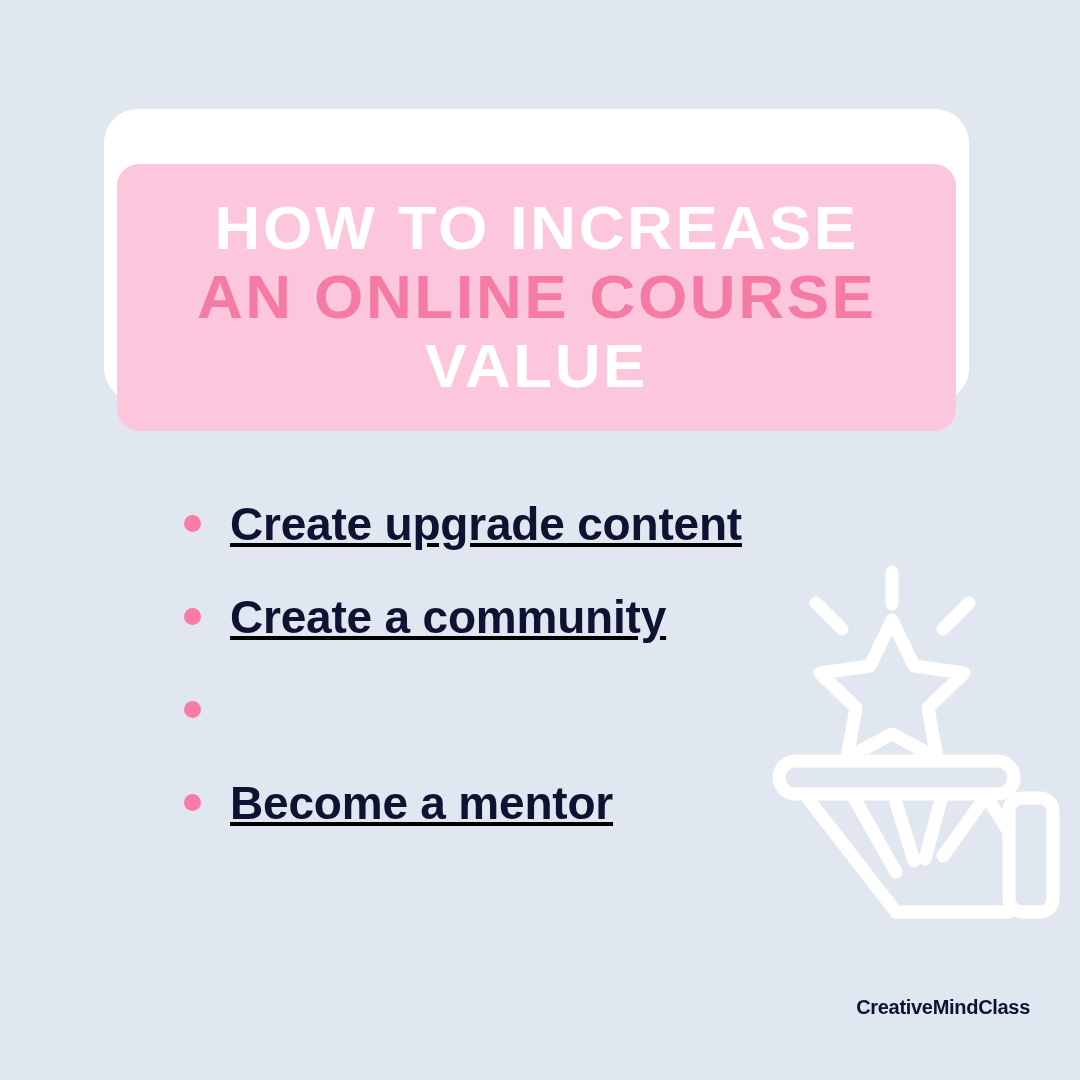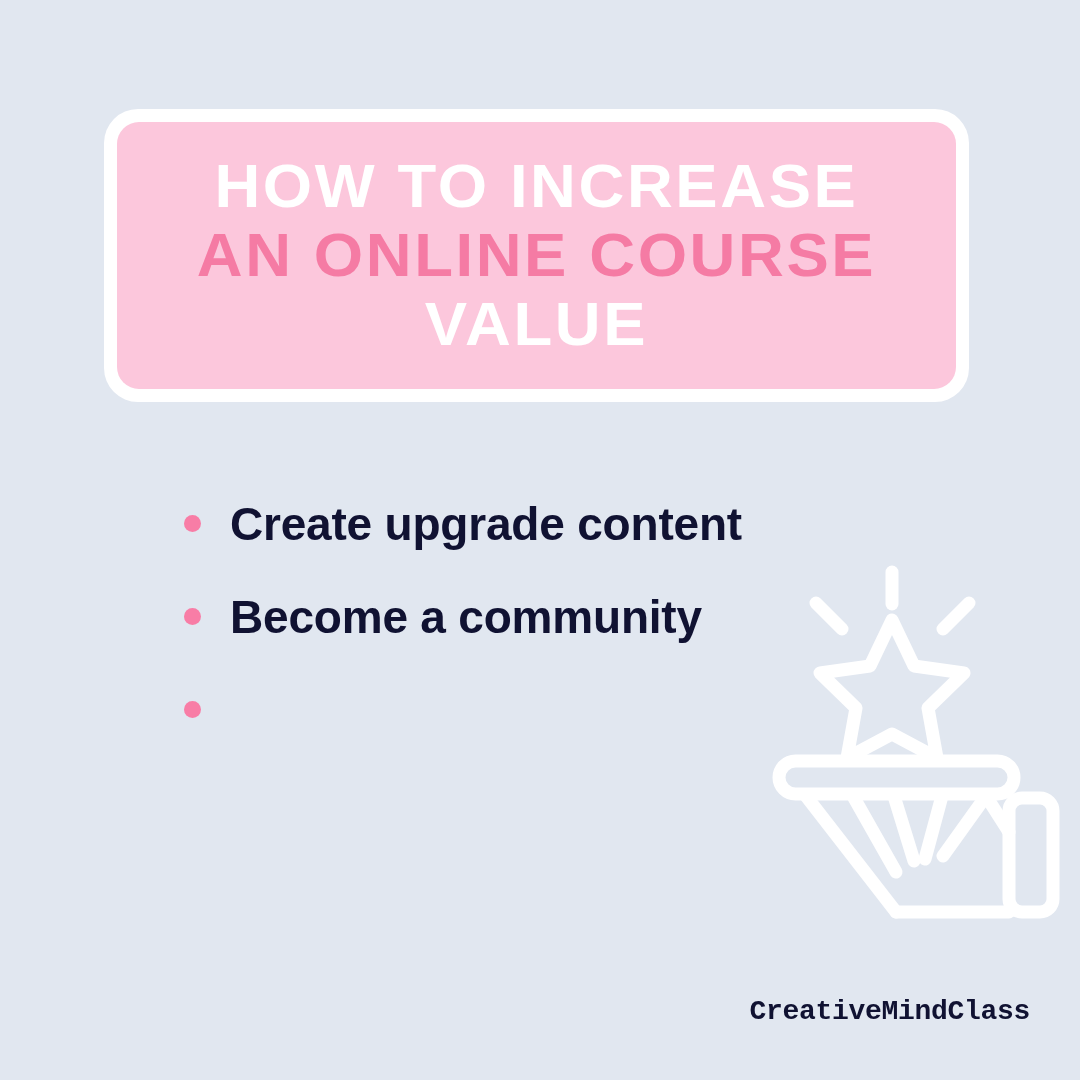--- a/index.html
+++ b/index.html
@@ -37,22 +37,24 @@
   }
 
   .title-card {
     width: 100%;
     height: 100%;
     box-sizing: border-box;
     background: #fcc7dc;
     border-radius: 22px;
     display: flex;
     flex-direction: column;
+    align-items: center;
     justify-content: center;
     overflow: hidden;
+    margin-top: 42px;
   }
 
   .title-line {
     font-family: "Liberation Sans Narrow", "Liberation Sans", sans-serif;
     font-weight: 700;
     font-size: 61px;
     line-height: 69px;
     letter-spacing: 2.5px;
     text-transform: uppercase;
     white-space: nowrap;
@@ -64,20 +66,21 @@
 
   
   .bullet-list {
     position: absolute;
     left: 184px;
     top: 477px;
     width: 760px;
     margin: 0;
     padding: 0;
     list-style: none;
+    text-decoration: underline;
   }
 
   .bullet-row {
     display: flex;
     align-items: center;
     height: 93px;
   }
 
   .bullet-dot {
     width: 17px;
@@ -110,23 +113,23 @@
   }
   .illustration svg {
     display: block;
   }
 
   
   .brand {
     position: absolute;
     right: 50px;
     top: 996px;
-    font-family: Liberation Mono, monospace;
+    font-family: Liberation Sans, sans-serif;
     font-weight: 700;
-    font-size: 28px;
+    font-size: 20px;
     letter-spacing: -0.3px;
     color: #101232;
     white-space: nowrap;
   }
 </style>
 </head>
 <body>
 
 <div id="canvas">
 
@@ -138,24 +141,28 @@
     </div>
   </div>
 
   <ul class="bullet-list">
     <li class="bullet-row">
       <span class="bullet-dot"></span>
       <span class="bullet-text">Create upgrade content</span>
     </li>
     <li class="bullet-row">
       <span class="bullet-dot"></span>
-      <span class="bullet-text">Become a community</span>
+      <span class="bullet-text">Create a community</span>
     </li>
     <li class="bullet-row">
       <span class="bullet-dot"></span>
+    </li>
+    <li class="bullet-row">
+      <span class="bullet-dot"></span>
+      <span class="bullet-text">Become a mentor</span>
     </li>
   </ul>
 
   <div class="illustration">
     <svg width="318" height="366" viewBox="0 0 318 366" fill="none" xmlns="http://www.w3.org/2000/svg">
       <g stroke="#ffffff" stroke-width="13" stroke-linecap="round" stroke-linejoin="round" fill="none">
 
         <line x1="130" y1="16" x2="130" y2="48"></line>
         <line x1="54" y1="47" x2="80" y2="73"></line>
         <line x1="207" y1="47" x2="181" y2="73"></line>

